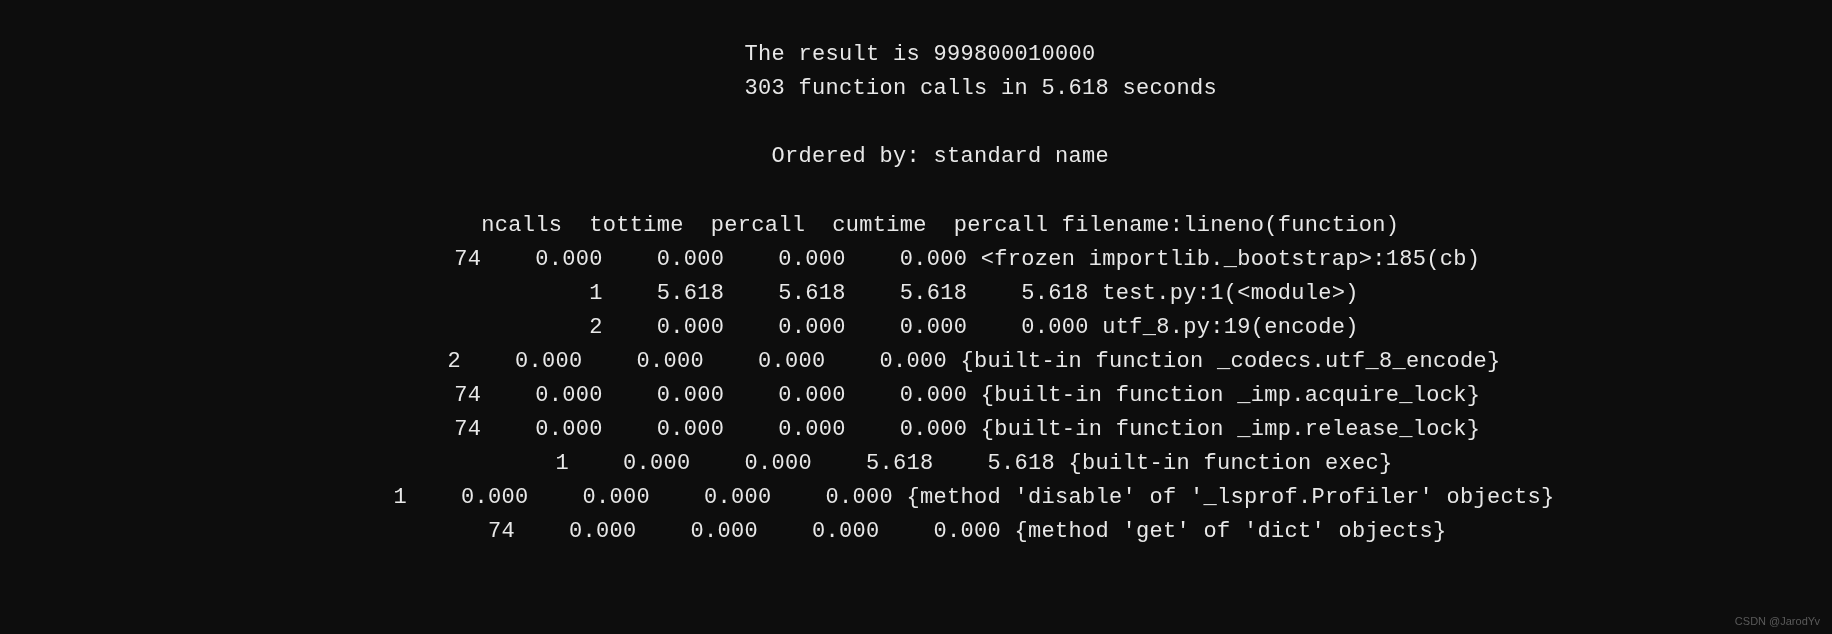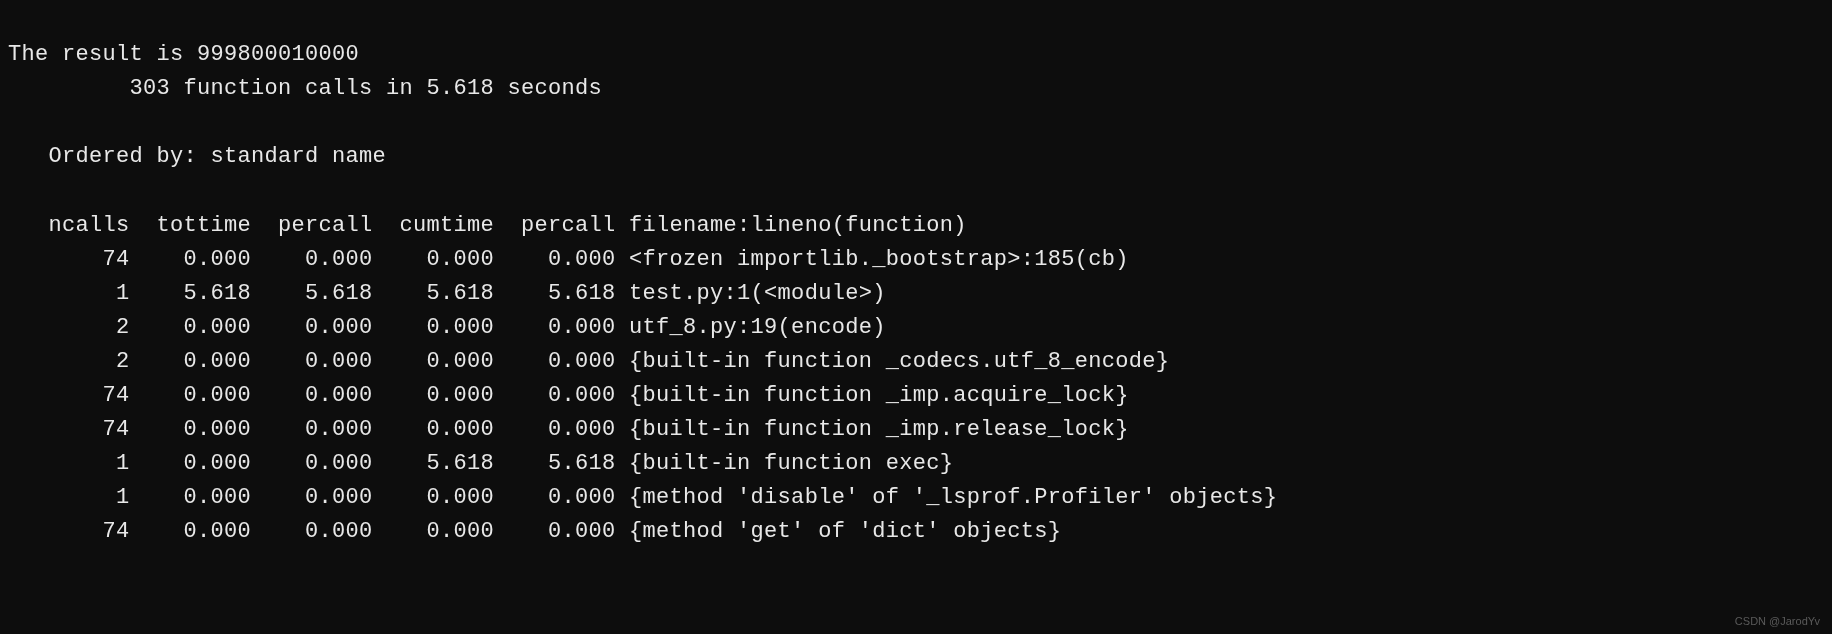--- a/index.html
+++ b/index.html
@@ -1,18 +1,19 @@
 <!DOCTYPE html>
 <html><head>
   <meta charset="utf-8">
   <style>
     * {
       margin: 0;
       padding: 0;
       box-sizing: border-box;
+      text-align: center;
     }
     body {
       background-color: #0d0d0d;
       color: #e8e8e8;
       font-family: 'Consolas', 'Monaco', 'Courier New', monospace;
       font-size: 22px;
       line-height: 1.55;
       padding: 4px 0 0 8px;
       width: 1832px;
       height: 634px;

